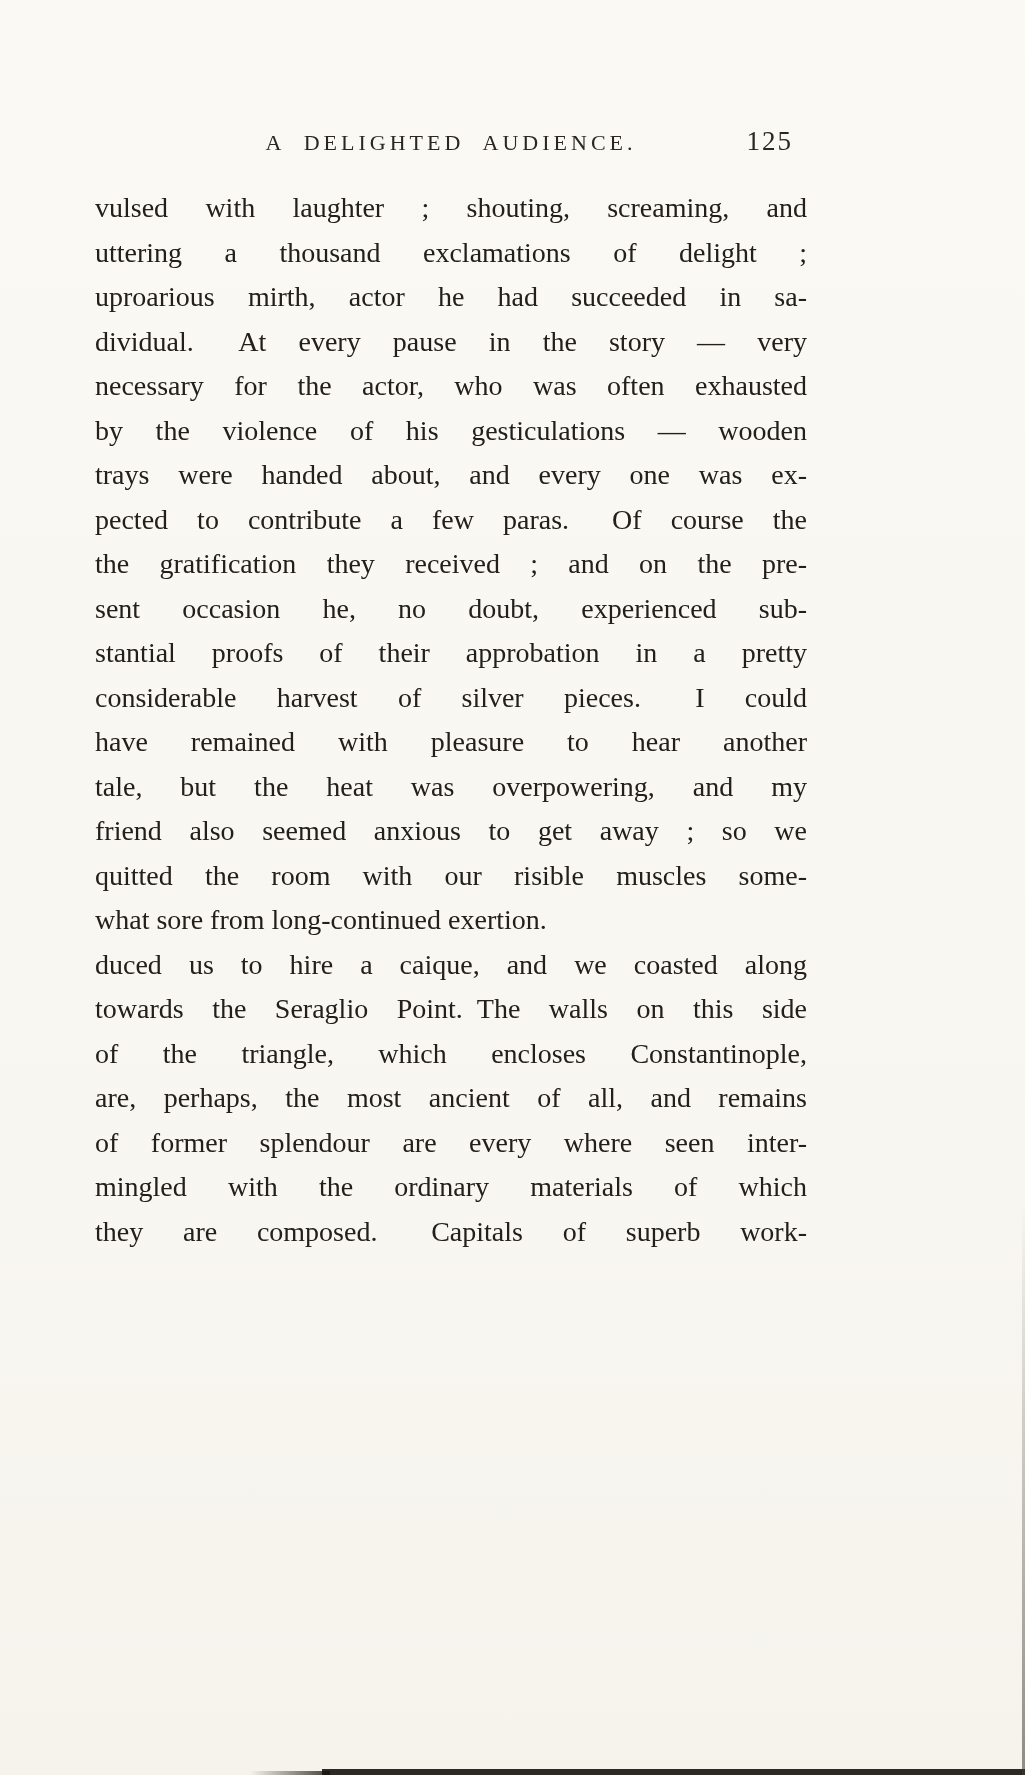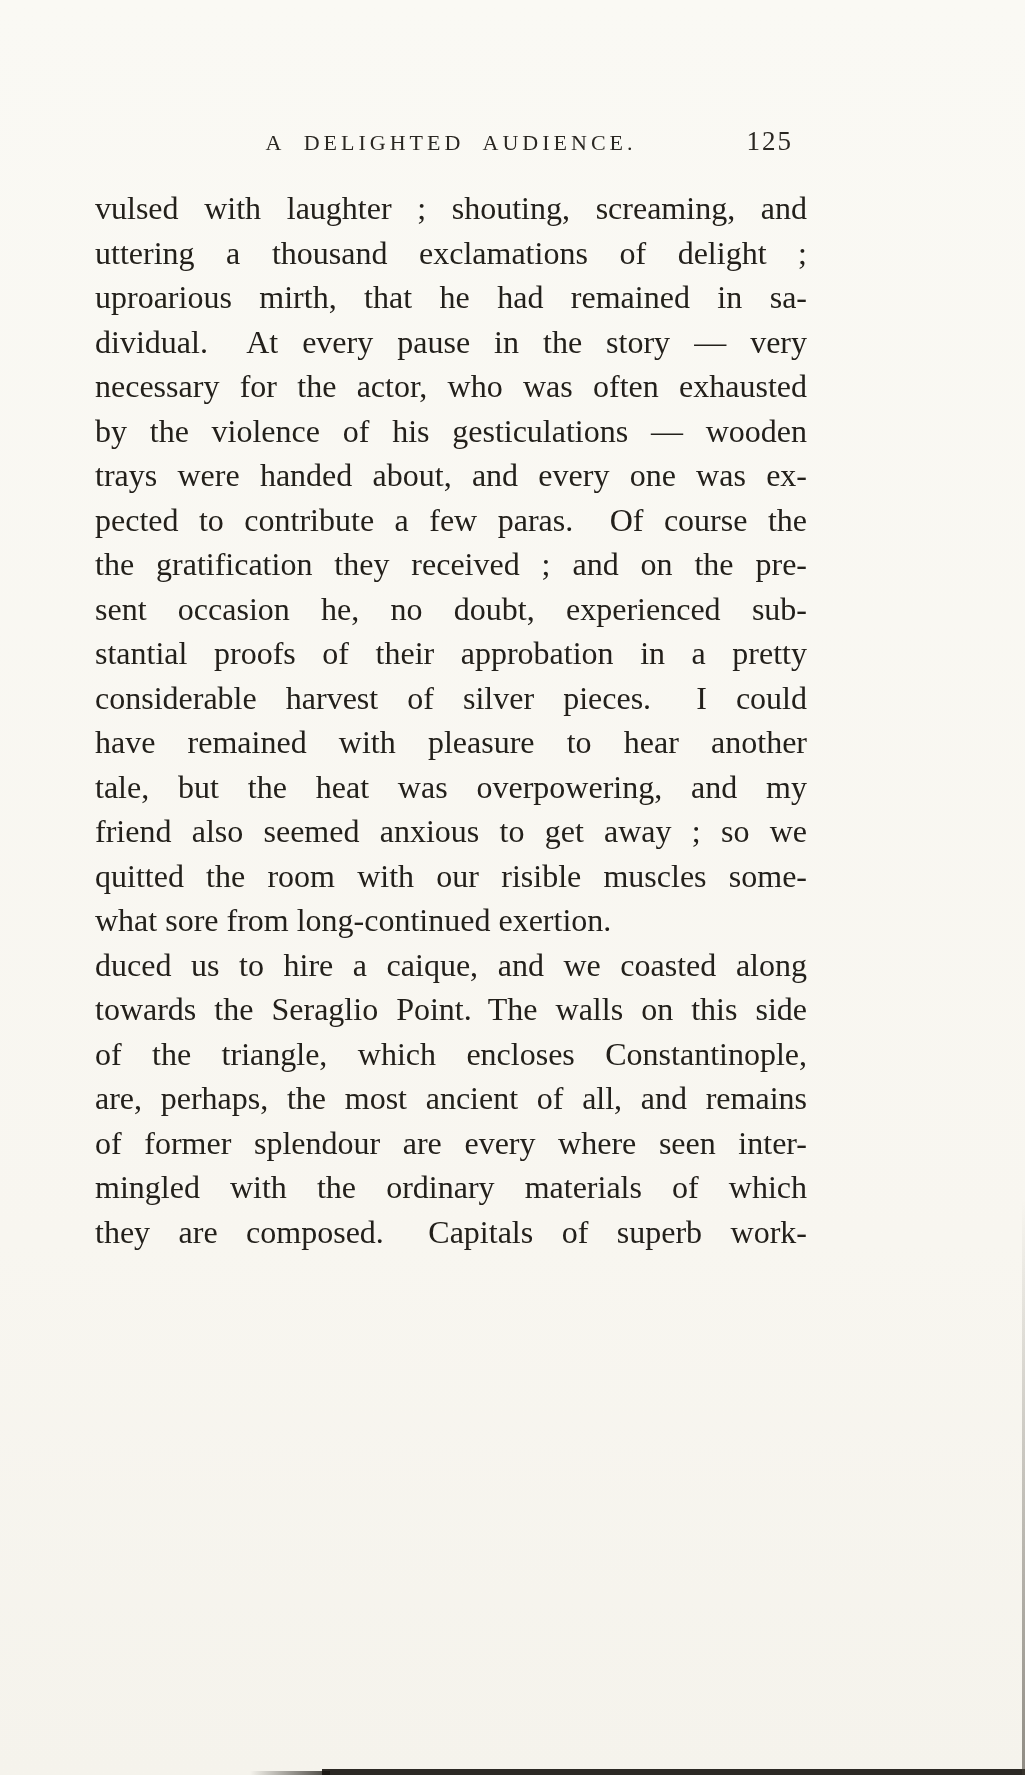--- a/index.html
+++ b/index.html
@@ -40,21 +40,21 @@
   .page-number {
     position: absolute;
     right: 14px;
     top: -2px;
     font-size: 27px;
     letter-spacing: 2px;
     color: #2a2722;
   }
   .body {
     margin-top: 22px;
-    font-size: 32px;
+    font-size: 28px;
     line-height: 44.5px;
   }
   .line {
     text-align: justify;
     text-align-last: justify;
     white-space: nowrap;
   }
   .line.indent {
     padding-left: 30px;
   }
@@ -93,21 +93,21 @@
 
 <div class="page">
   <div class="text-block">
     <div class="header">
       <span class="header-title">A DELIGHTED AUDIENCE.</span>
       <span class="page-number">125</span>
     </div>
     <div class="body">
         <div class="line">vulsed with laughter ; shouting, screaming, and</div>
         <div class="line">uttering a thousand exclamations of delight ;</div>
-        <div class="line">uproarious mirth, that he had remained in sa-</div>
+        <div class="line">uproarious mirth, actor he had succeeded in sa-</div>
         <div class="line">dividual.  At every pause in the story — very</div>
         <div class="line">necessary for the actor, who was often exhausted</div>
         <div class="line">by the violence of his gesticulations — wooden</div>
         <div class="line">trays were handed about, and every one was ex-</div>
         <div class="line">pected to contribute a few paras.  Of course the</div>
         <div class="line">the gratification they received ; and on the pre-</div>
         <div class="line">sent occasion he, no doubt, experienced sub-</div>
         <div class="line">stantial proofs of their approbation in a pretty</div>
         <div class="line">considerable harvest of silver pieces.  I could</div>
         <div class="line">have remained with pleasure to hear another</div>

